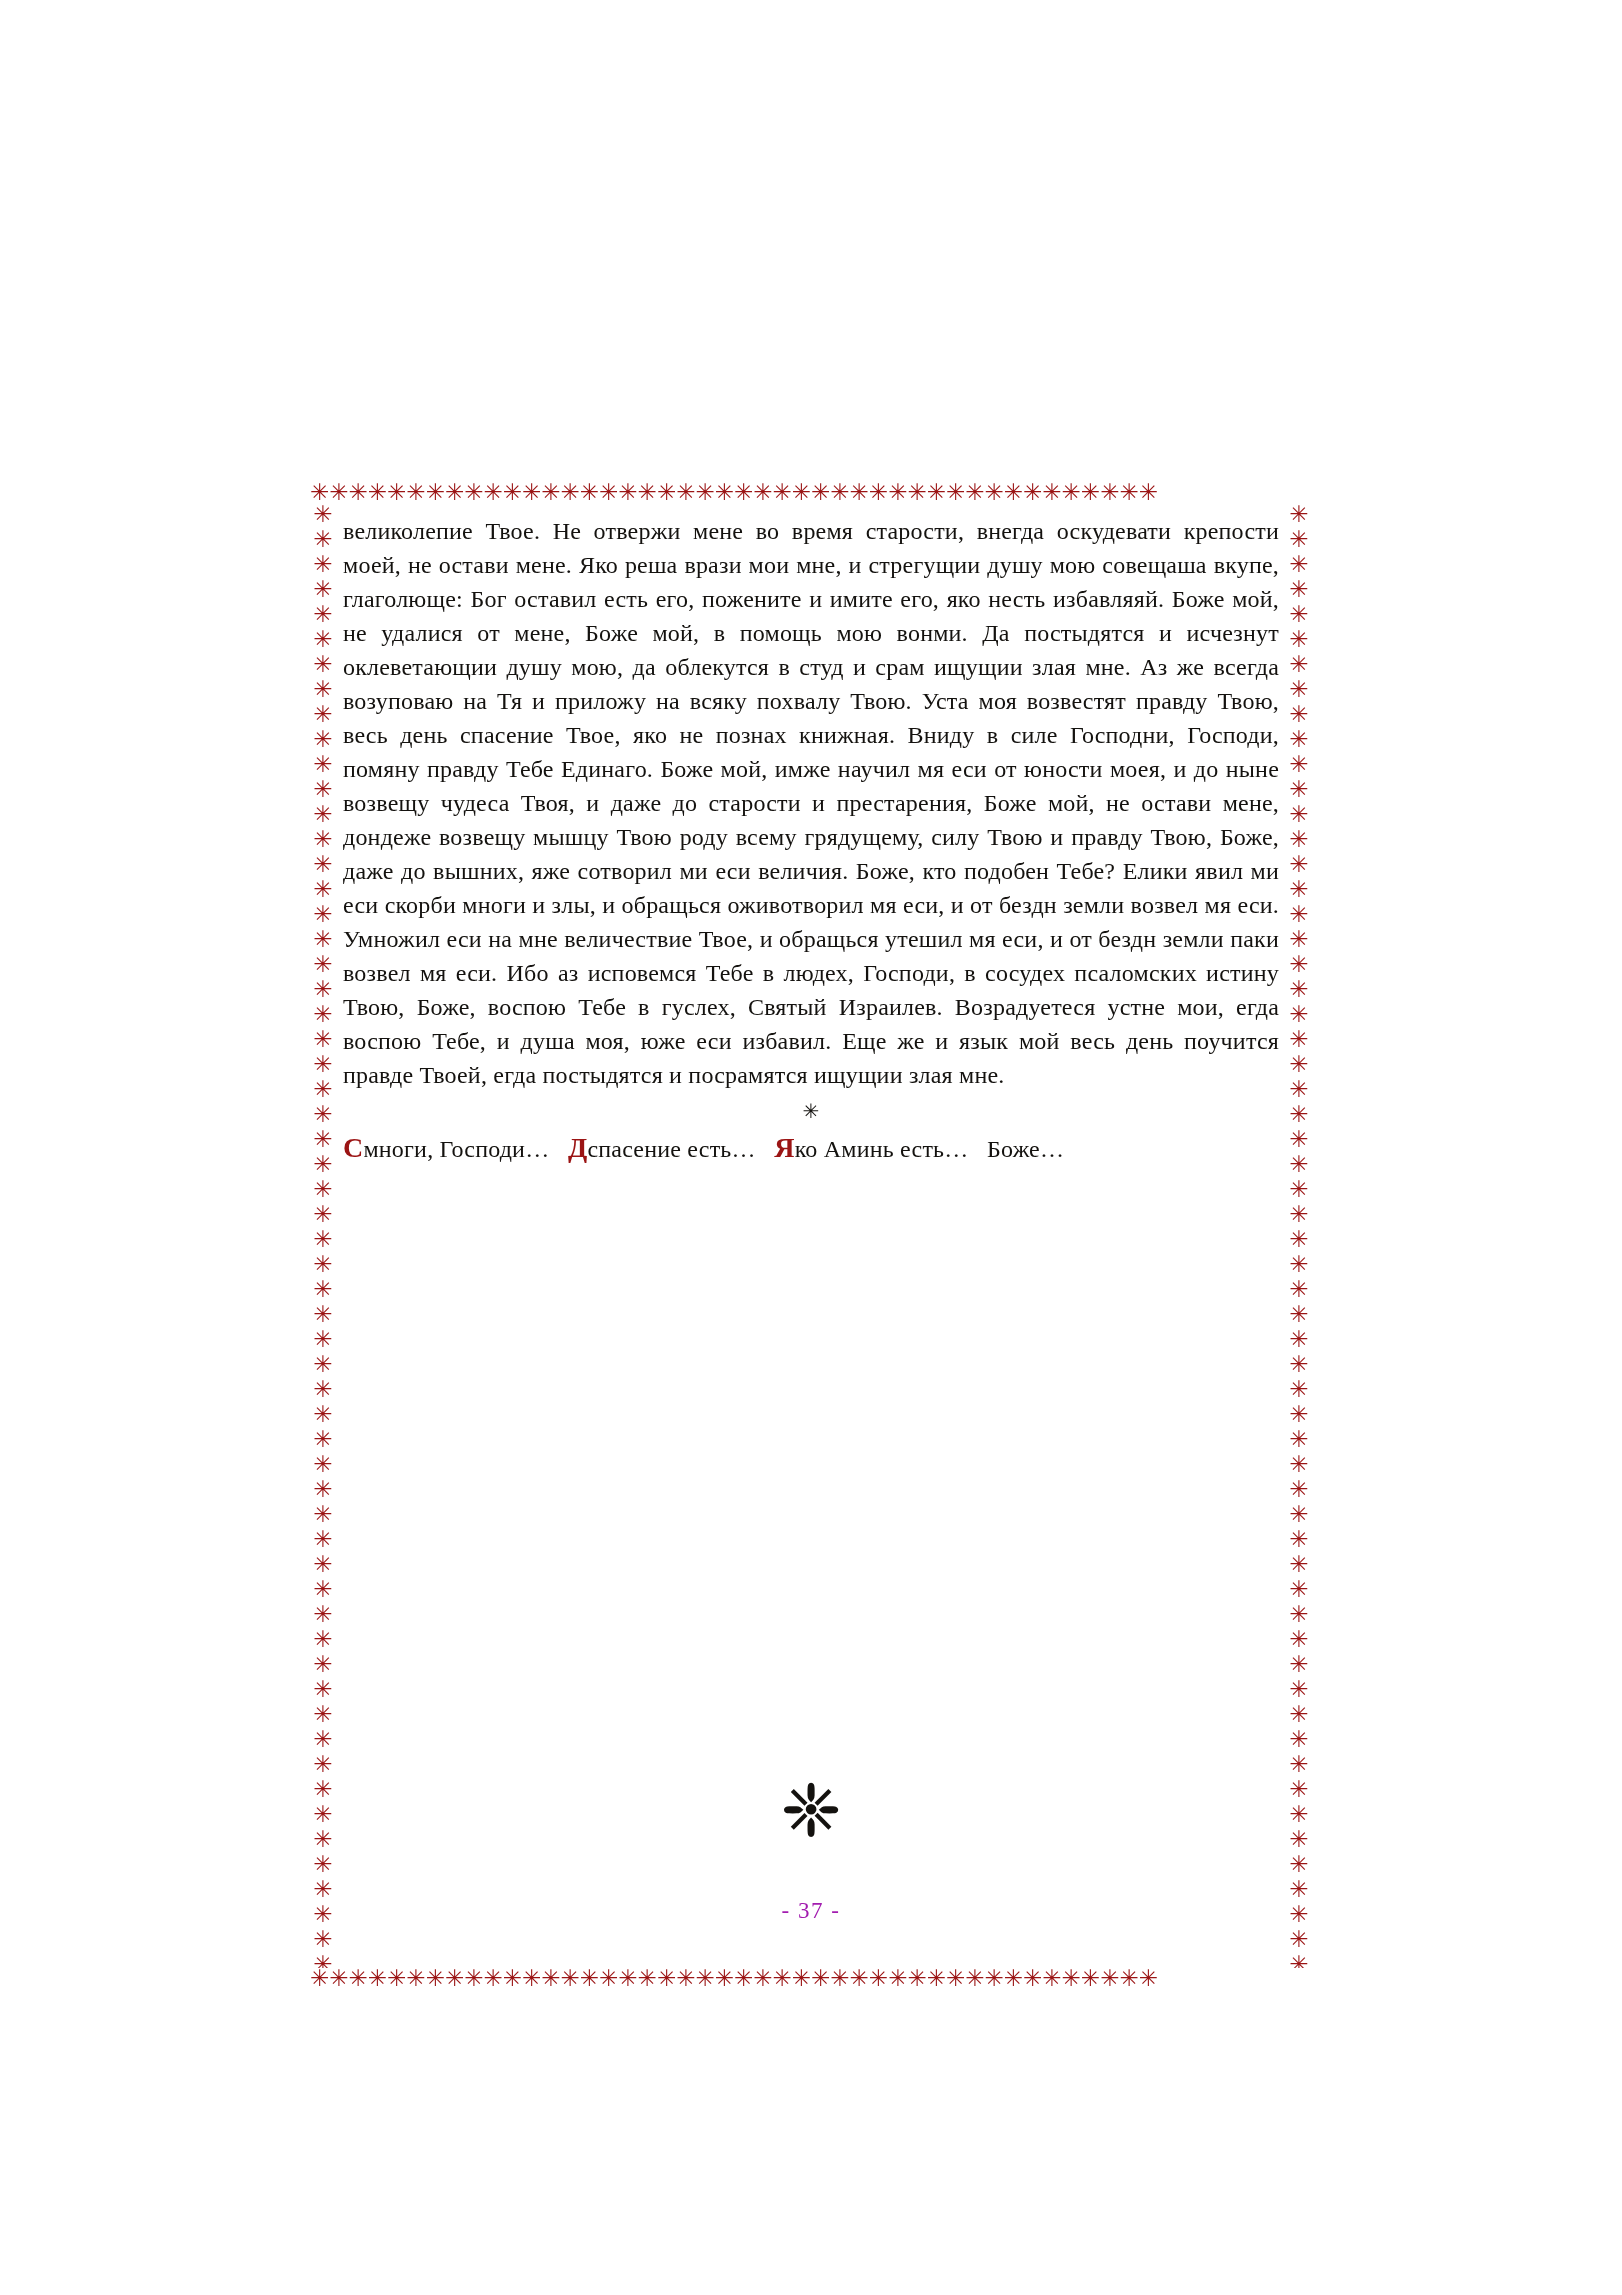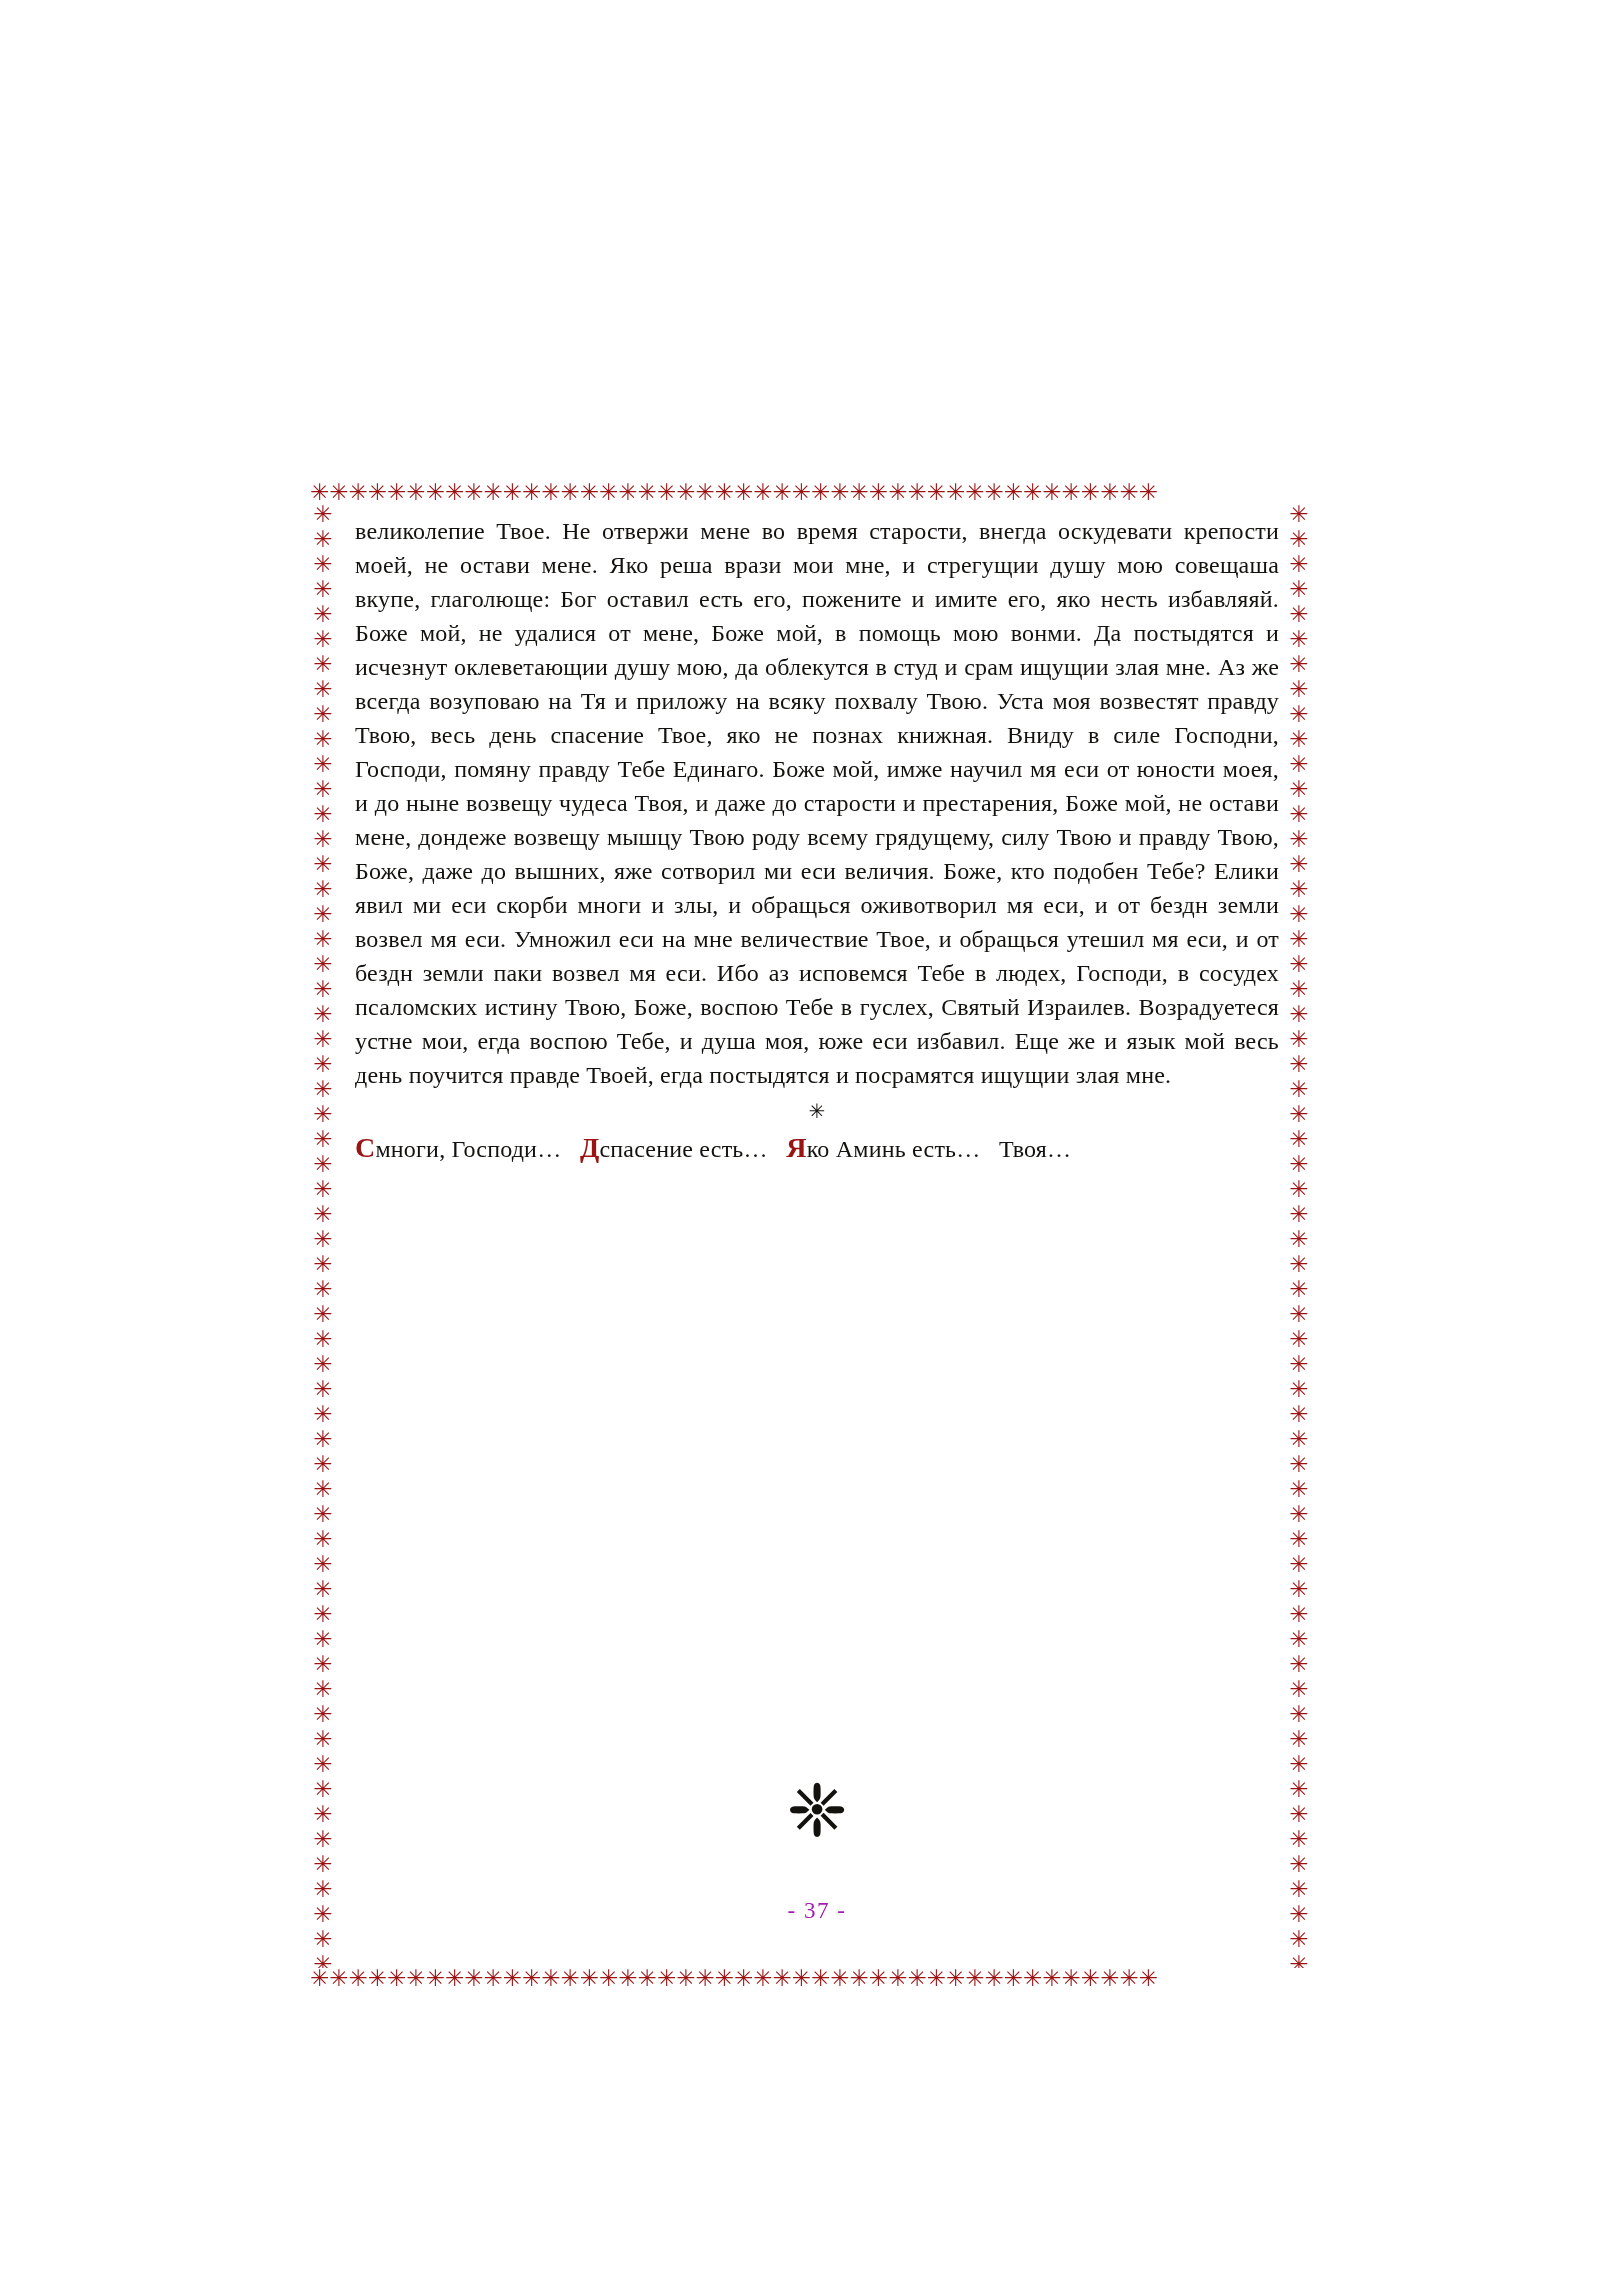--- a/index.html
+++ b/index.html
@@ -67,21 +67,20 @@
   .border-col.left { left: 0; }
   .border-col.right { right: 0; }
 
   
   .content {
     position: absolute;
     left: 33px;
     right: 33px;
     top: 35px;
     bottom: 30px;
-    margin-left: 12px;
   }
 
   .body-text {
     font-family: "Liberation Serif", serif;
     font-size: 24px;
     line-height: 34px;
     color: #14120f;
     text-align: justify;
     text-justify: inter-word;
     letter-spacing: 0.2px;
@@ -158,21 +157,21 @@
 
       <div class="asterisk-sep">✳</div>
 
       <div class="closing">
         <span><span class="dropcap">С</span><span>многи, Господи…</span></span>
         <span>&nbsp; </span>
         <span><span class="dropcap">Д</span><span>спасение есть…</span></span>
         <span>&nbsp; </span>
         <span><span class="dropcap">Я</span><span>ко Аминь есть…</span></span>
         <span>&nbsp; </span>
-        <span>Твоя…</span>
+        <span>Боже…</span>
       </div>
 
       <div class="ornament">❈</div>
 
       <div class="page-number">- 37 -</div>
 
     </div>
   </div>
 </div>
 

